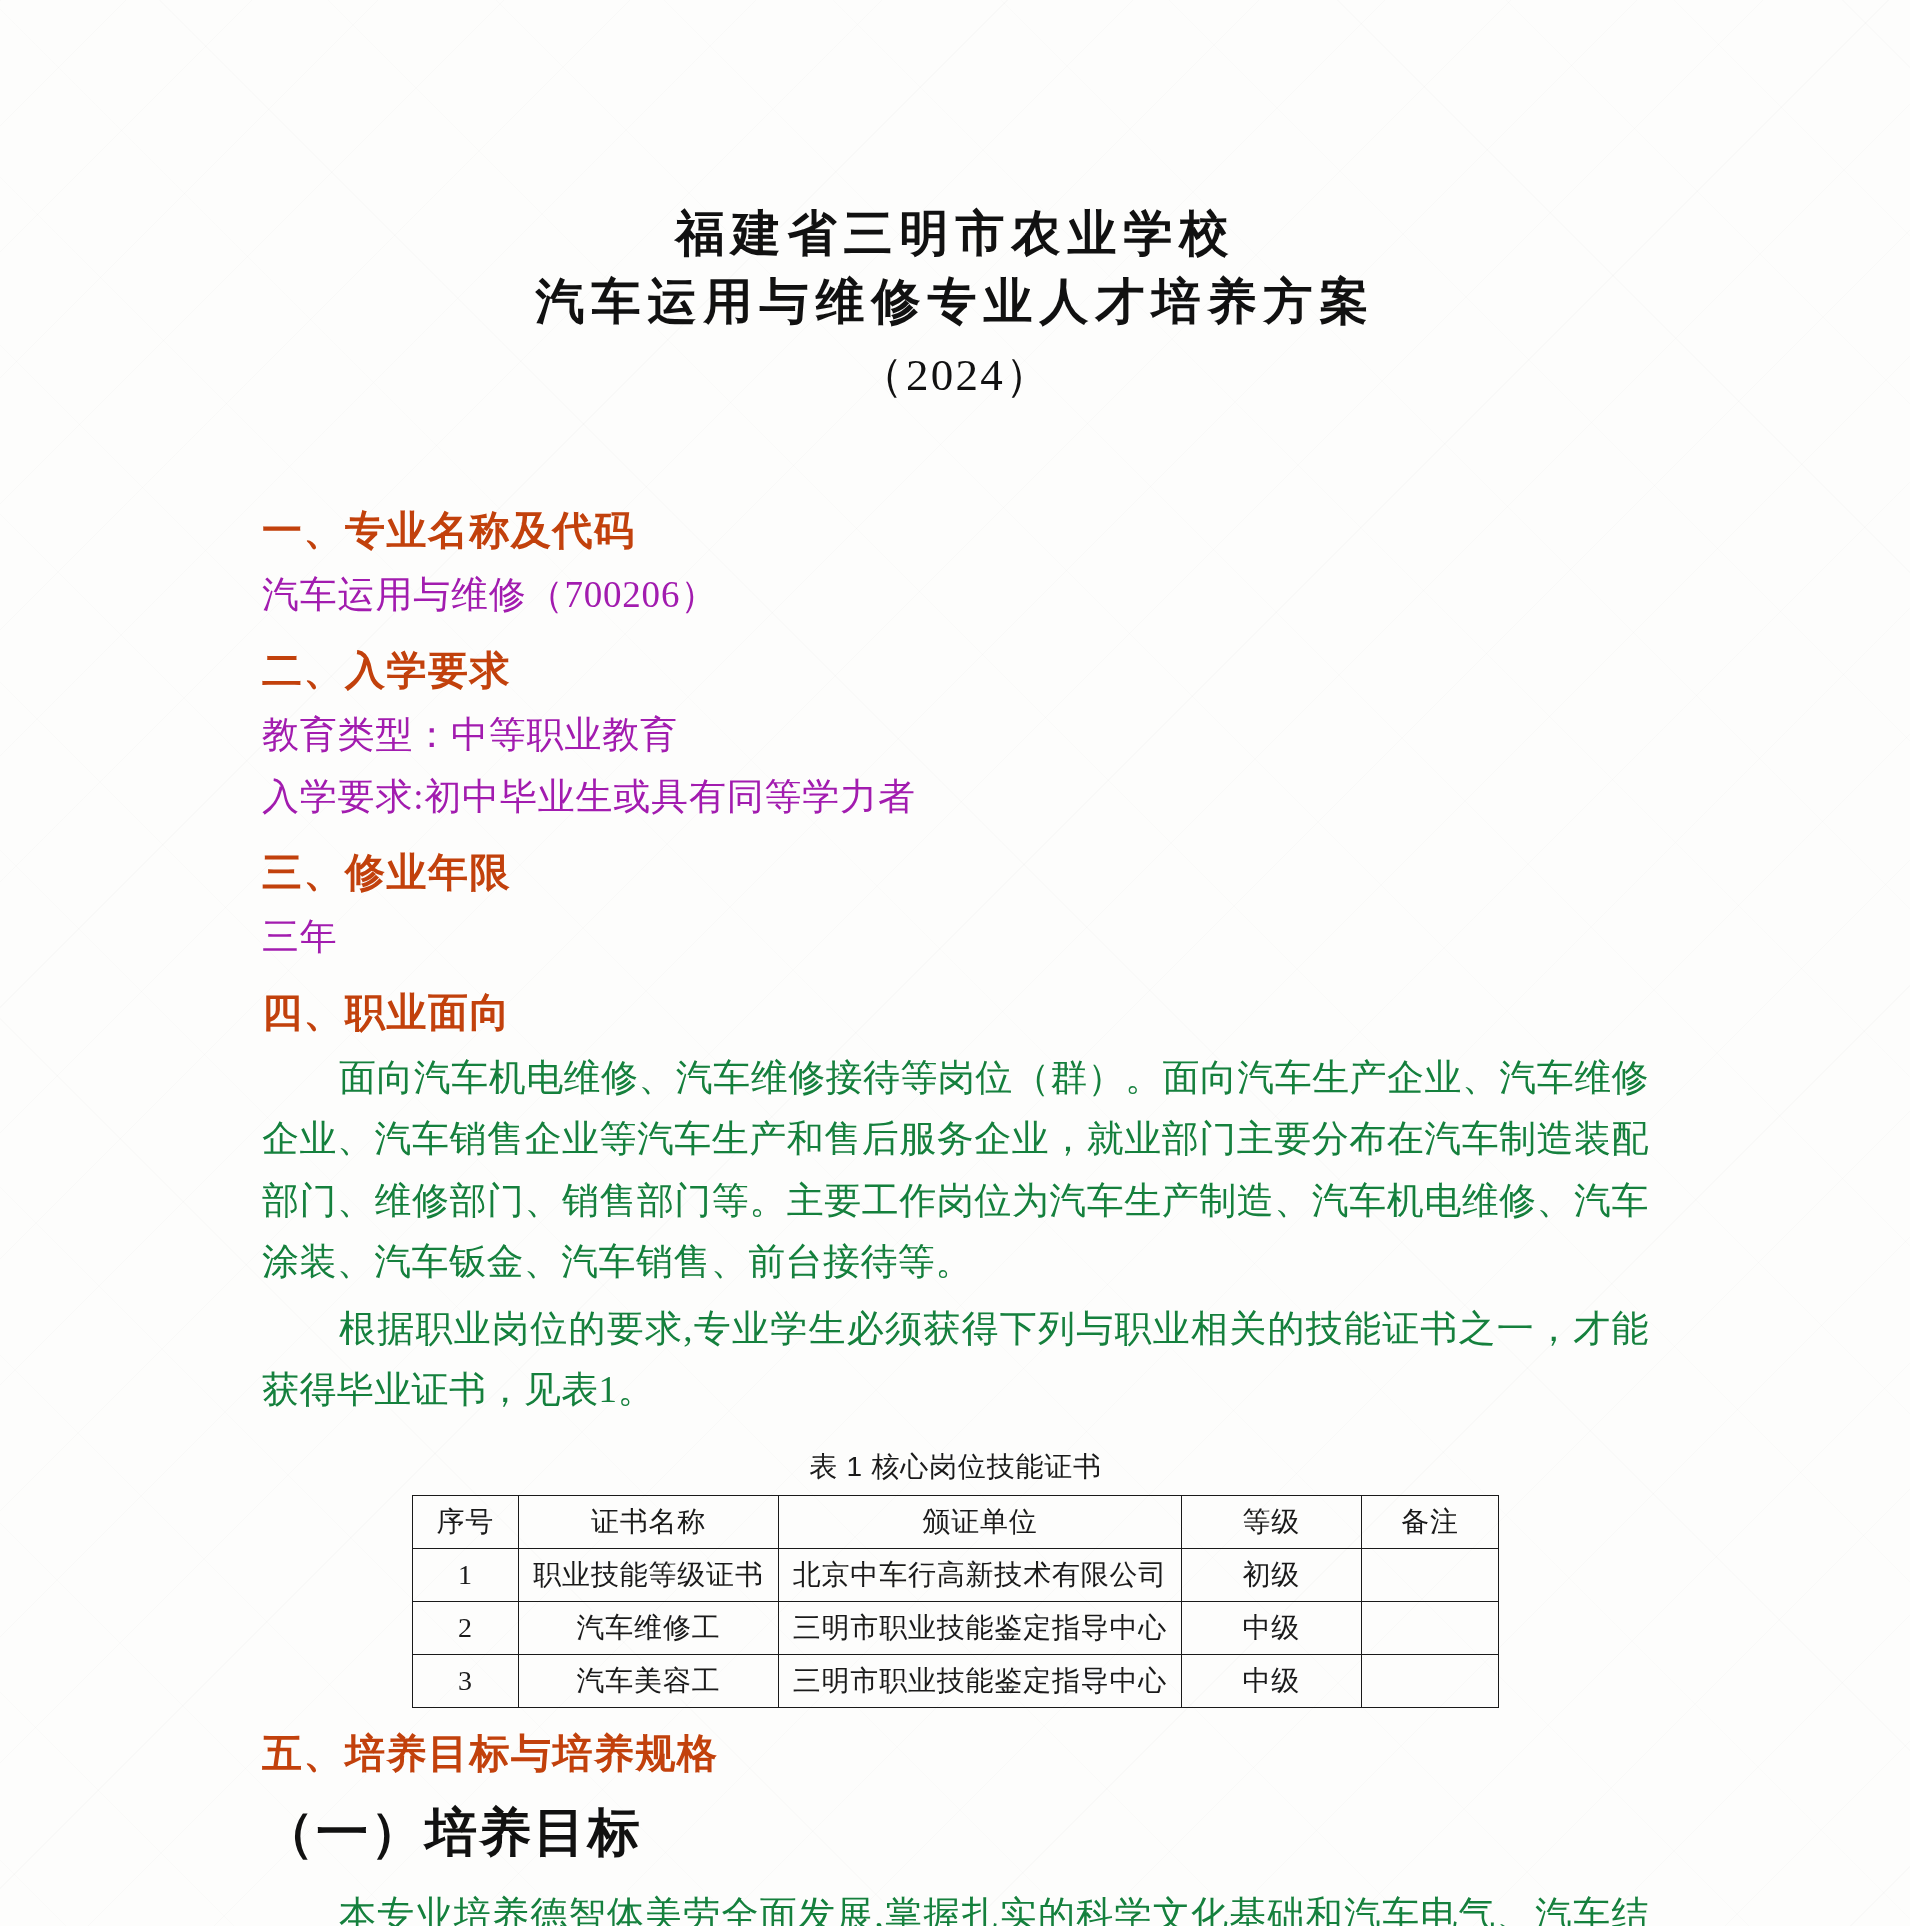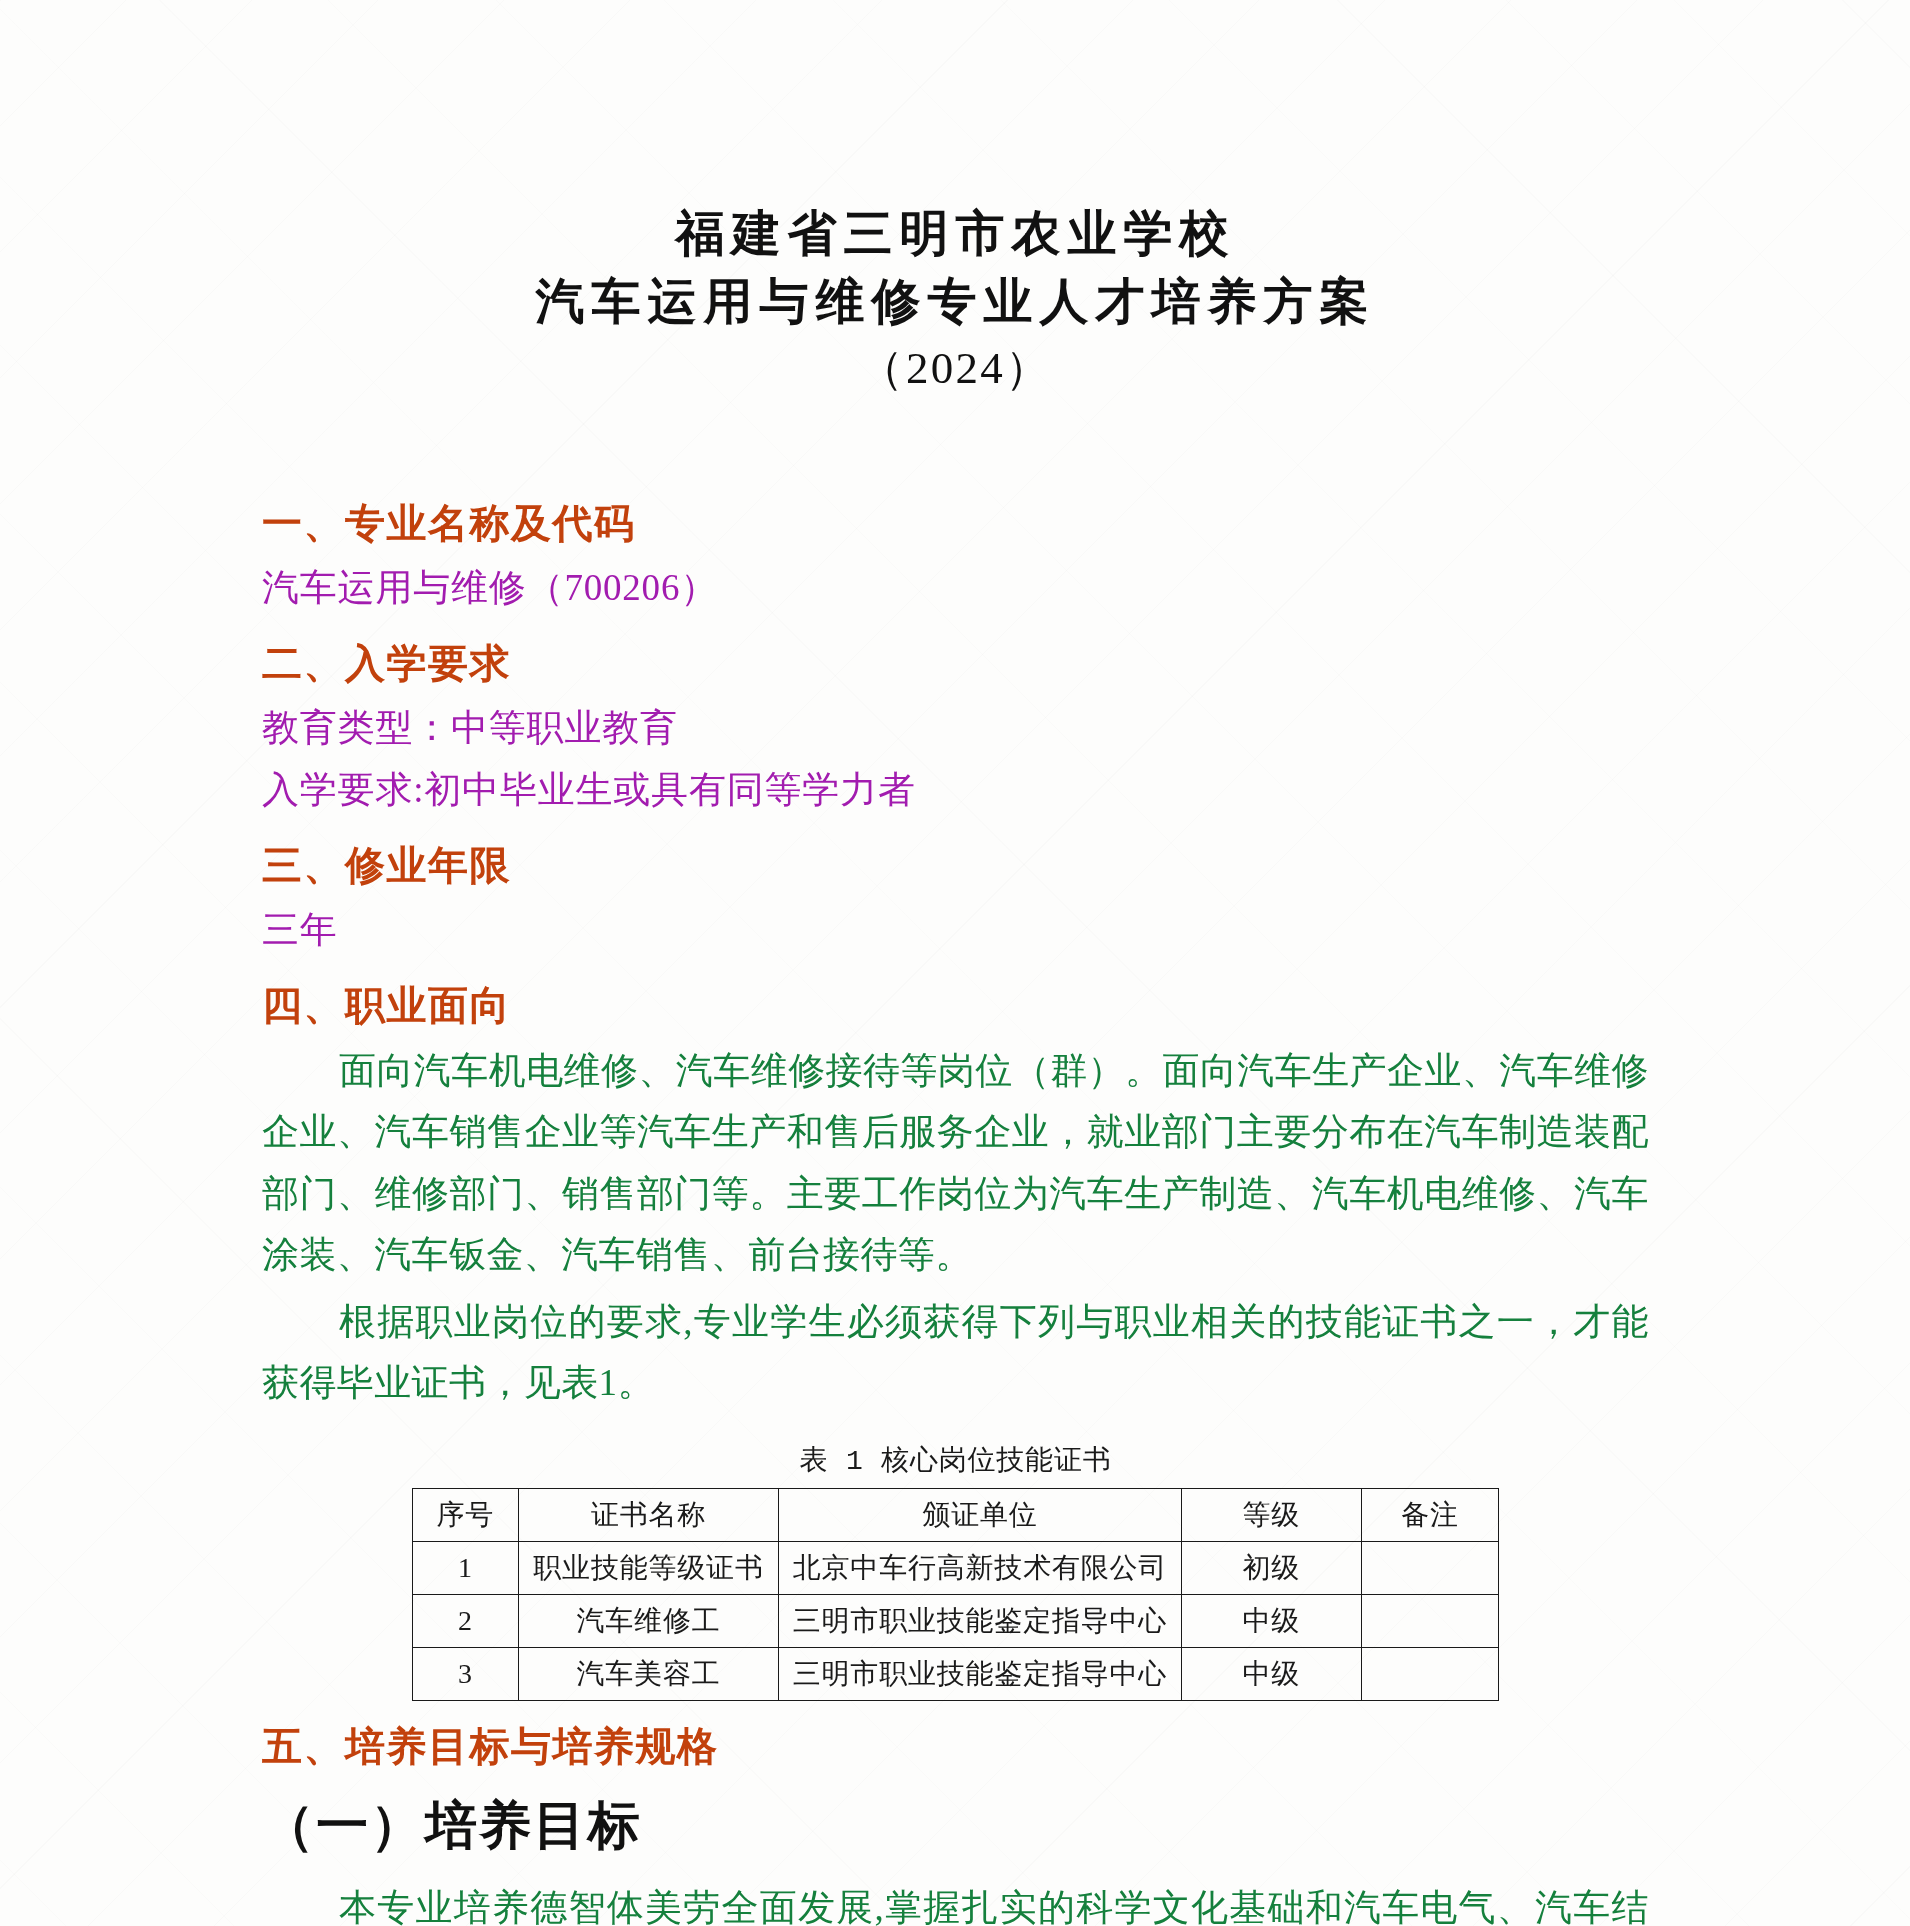--- a/index.html
+++ b/index.html
@@ -42,20 +42,21 @@
     font-size: 49px;
     letter-spacing: 7px;
     line-height: 1.38;
     color: #111;
   }
   .doc-title-3 {
     font-family: "Liberation Serif", serif;
     font-size: 45px;
     letter-spacing: 2.3px;
     line-height: 1.5;
+    margin-top: 7px;
     color: #111;
   }
   .body-area {
     margin-top: 92px;
     padding: 0 23px;
   }
   h2.section {
     font-family: "DejaVu Sans", sans-serif;
     font-weight: 700;
     font-size: 40px;
@@ -86,21 +87,21 @@
     text-indent: 77px;
     text-align: justify;
     letter-spacing: 0.4px;
     color: #15803d;
   }
   .table-caption {
     text-align: center;
     font-size: 28px;
     margin: 27px 0 9.2px 0;
     letter-spacing: 0.8px;
-    font-family: Liberation Mono, monospace;
+    font-family: Liberation Sans, sans-serif;
   }
   table.cert {
     border-collapse: collapse;
     width: 1087px;
     margin: 0 auto;
     font-size: 28px;
     font-family: "Liberation Serif", serif;
   }
   table.cert th, table.cert td {
     border: 1.2px solid #1a1a1a;

